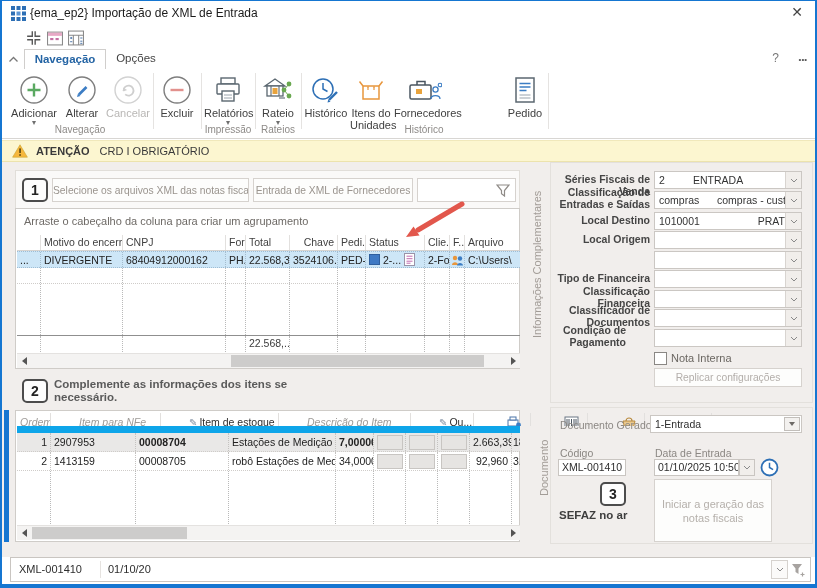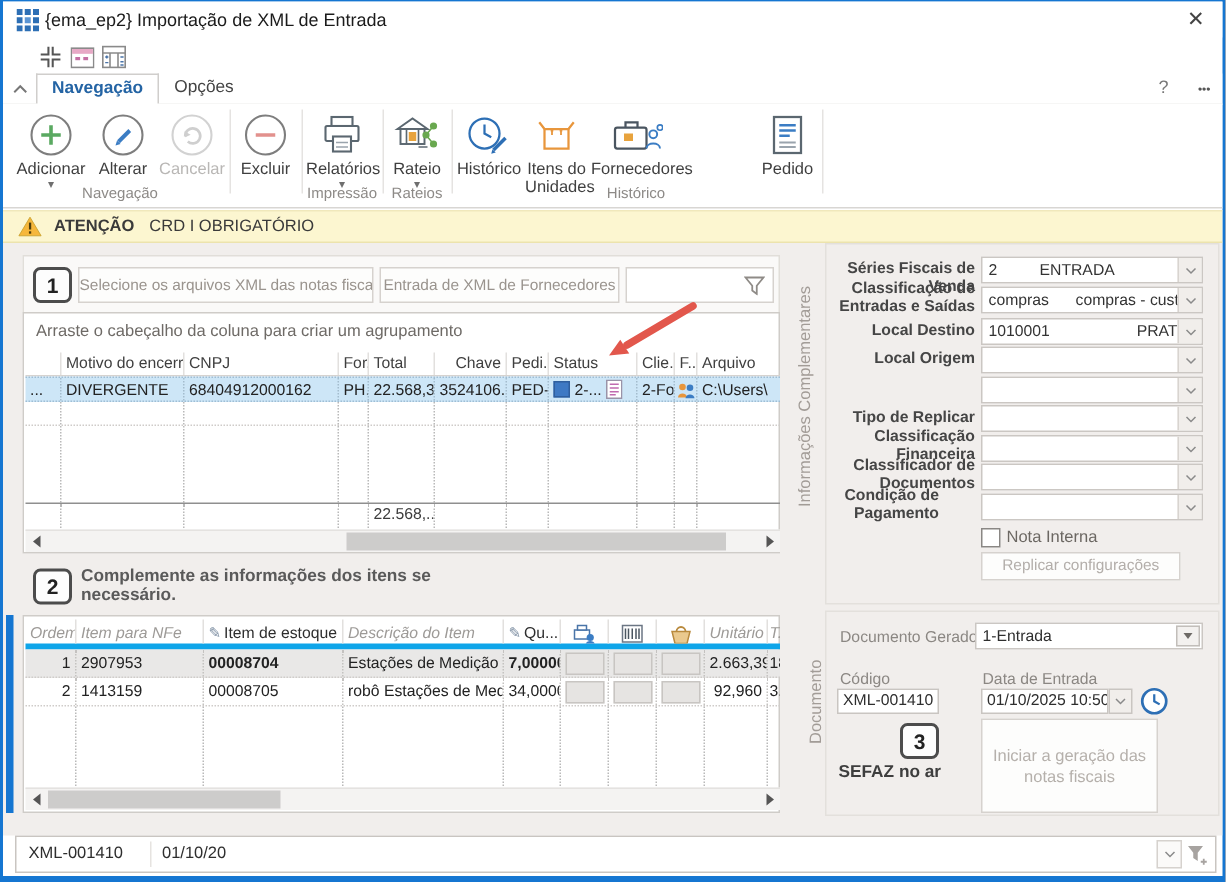--- a/index.html
+++ b/index.html
@@ -50,21 +50,21 @@
   .dC{border-right:1px dotted #b9b9b9;}
   .g1h{top:26px;height:16px;line-height:15px;font-size:10.5px;color:#3f3f3f;border-bottom:1px solid #d6d3d0;}
   .g1d{top:42px;height:17px;line-height:16px;font-size:10.5px;background:#cde6f7;border-top:1px dotted #9fbdd4;border-bottom:1px dotted #9fbdd4;color:#222;}
   .g1d .c{border-right:1px dotted #a4bccd;}
   .sumline{position:absolute;left:1px;width:503px;height:1px;background:#8f8f8f;}
   .hsb{position:absolute;left:1px;width:503px;height:14px;background:#f4f3f2;border-top:1px solid #e4e2e0;}
   .hsb .arr{position:absolute;top:0;width:14px;height:14px;display:flex;align-items:center;justify-content:center;}
   .tri-l{width:0;height:0;border-top:4px solid transparent;border-bottom:4px solid transparent;border-right:5px solid #555;}
   .tri-r{width:0;height:0;border-top:4px solid transparent;border-bottom:4px solid transparent;border-left:5px solid #555;}
   .thumb{position:absolute;top:1px;height:12px;background:#cdcccb;}
-  .g2h{top:2px;height:20px;line-height:19px;font-size:10.5px;border-bottom:4px solid #0ea5e9;}
+  .g2h{top:2px;height:20px;line-height:19px;font-size:10.5px;border-bottom:7px solid #0ea5e9;gap:25px;}
   .g2h .it{font-style:italic;color:#9d9a97;}
   .g2h .bd{font-weight:normal;color:#2e2e2e;}
   .g2d{height:19px;line-height:18px;font-size:10.5px;color:#222;border-bottom:1px dotted #cfccc9;}
   .g2d .c{border-right:1px dotted #c4c2c0;}
   .graycell{width:24px;height:13px;margin:2px auto 0;background:#e6e4e2;border:1px solid #c8c5c2;}
   .pencil{color:#7d8ea2;font-size:10px;margin-right:2px;}
   
   .vlabel{position:absolute;writing-mode:vertical-rl;transform:rotate(180deg);font-size:11px;color:#a29c97;text-align:center;}
   .grpbox{position:absolute;border:1px solid #e3e0dc;box-sizing:border-box;}
   .flabel{position:absolute;width:100px;text-align:right;font-size:10.5px;font-weight:bold;color:#454545;line-height:11.5px;}
@@ -543,21 +543,21 @@
   </div>
 
   <div class="combo" style="left:652px;top:250px;width:148px">
     <div class="dd">
         <svg width="8" height="5" viewBox="0 0 8 5">
           <path d="M1 1l3 3 3-3" stroke="#8a8a8a" fill="none"></path>
         </svg>
       </div>
   </div>
 
-  <div class="abs flabel" style="left:548px;top:272px">Tipo de Replicar</div>
+  <div class="abs flabel" style="left:548px;top:272px">Tipo de Financeira</div>
   <div class="combo" style="left:652px;top:269px;width:148px">
     <div class="dd">
         <svg width="8" height="5" viewBox="0 0 8 5">
           <path d="M1 1l3 3 3-3" stroke="#8a8a8a" fill="none"></path>
         </svg>
       </div>
   </div>
 
   <div class="abs flabel" style="left:548px;top:285px">
     <div>Classificação</div>
@@ -590,21 +590,21 @@
   <div class="combo" style="left:652px;top:328px;width:148px">
     <div class="dd">
         <svg width="8" height="5" viewBox="0 0 8 5">
           <path d="M1 1l3 3 3-3" stroke="#8a8a8a" fill="none"></path>
         </svg>
       </div>
   </div>
 
   <div class="abs" style="left:652px;top:351px;width:11px;height:11px;background:#fff;border:1px solid #8a8784"></div>
   <div class="abs" style="left:669px;top:351px;font-size:11px;color:#6b6762">Nota Interna</div>
-  <div class="abs ghostbtn" style="left:652px;top:367px;width:133px;height:19px;line-height:18px;color:#b3aeaa">Replicar configurações</div>
+  <div class="abs ghostbtn" style="left:652px;top:367px;width:148px;height:19px;line-height:18px;color:#b3aeaa">Replicar configurações</div>
 
   <div class="abs glabel" style="left:558px;top:418px">Documento Gerado</div>
   <div class="combo" style="left:648px;top:414px;width:152px">
     <span class="val" style="left:4px;color:#2e2e2e">1-Entrada</span>
     <div class="dd" style="background:#f3f1ef;border:1px solid #c2beba;right:1px;top:1px;bottom:1px;width:14px">
       <div style="width:0;height:0;border-left:3.5px solid transparent;border-right:3.5px solid transparent;border-top:4.5px solid #6d6a66"></div>
     </div>
   </div>
 
   <div class="abs glabel" style="left:558px;top:446px">Código</div>

